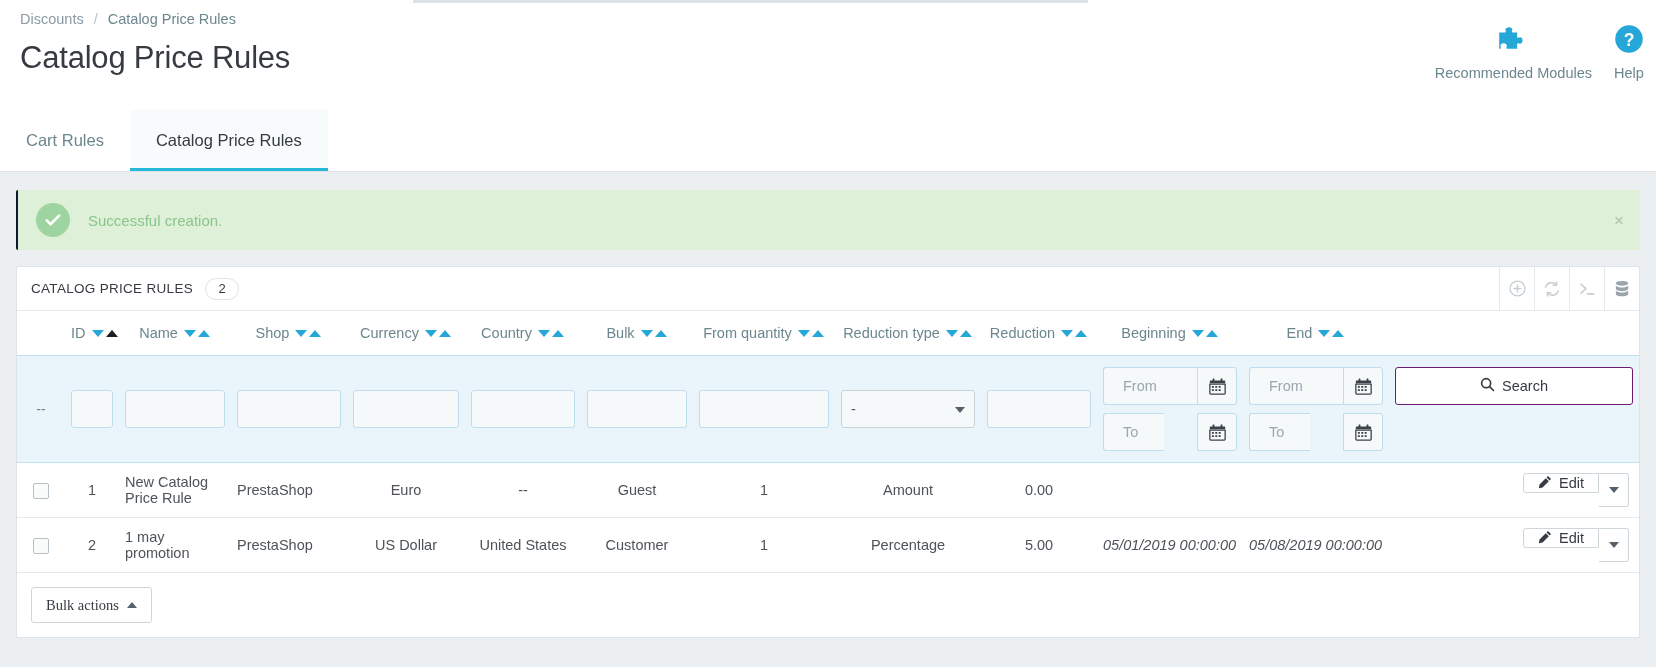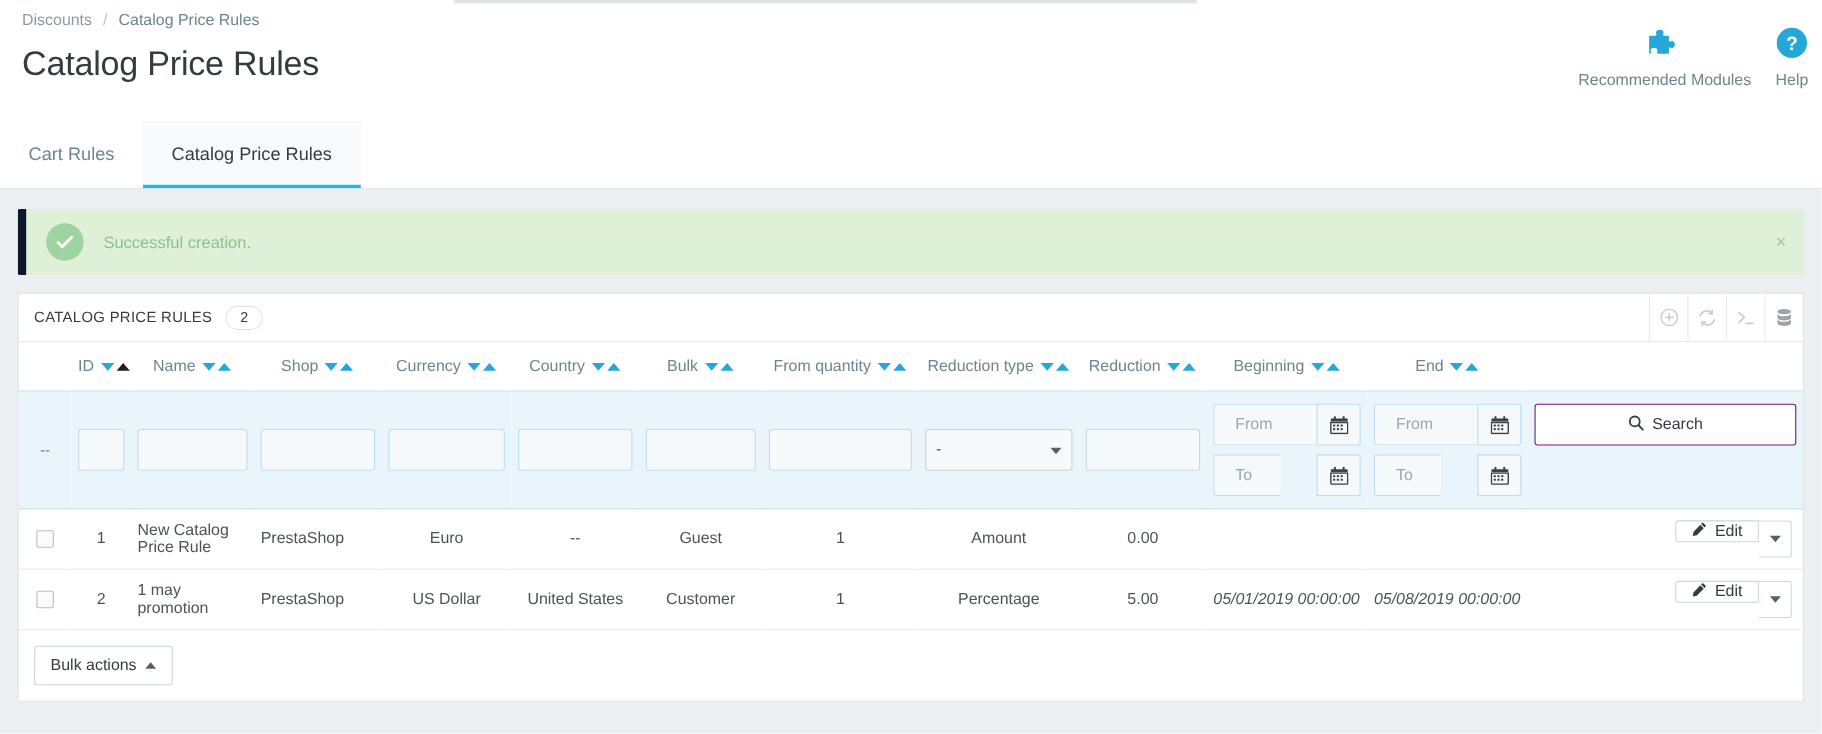--- a/index.html
+++ b/index.html
@@ -32,21 +32,21 @@
   
   .tabs-bar { height:62px; background:#fff; border-bottom:1px solid #dfe3e8; display:flex; align-items:stretch; padding-left:0; }
   .tab { display:flex; align-items:center; padding:0 26px; font-size:16.5px; color:#6c868e; cursor:pointer; position:relative; }
   .tab.active { background:#f8fbfc; color:#363a41; }
   .tab.active:after { content:""; position:absolute; left:0; right:0; bottom:0; height:3px; background:#25b9d7; }
 
   
   .content { background:#eceff1; padding:18px 16px 0 16px; height:calc(667px - 110px - 62px); }
 
   
-  .alert { position:relative; background:#def0d8; border-left:8px solid #0f172a; border-radius:2px;
+  .alert { position:relative; background:#def0d8; border-left:2px solid #0f172a; border-radius:2px;
            height:60px; display:flex; align-items:center; padding-left:18px;text-align:center; }
   .alert .check { width:34px; height:34px; border-radius:50%; background:#9ed4a0; display:flex;
                   align-items:center; justify-content:center; flex:0 0 auto; }
   .alert .alert-text { margin-left:18px; font-size:15px; color:#8bc58c; }
   .alert .alert-close { position:absolute; right:16px; top:50%; transform:translateY(-50%);
                         font-size:17px; color:#a9c3a6; cursor:pointer; line-height:1; }
 
   
   .panel { margin-top:16px; background:#fff; border:1px solid #dfe3e8; border-radius:2px 2px 0 0; }
   .panel-head { height:44px; border-bottom:1px solid #e6eaec; display:flex; align-items:center;
@@ -100,21 +100,21 @@
   .chk { width:16px; height:16px; border:1px solid #b6bfc5; border-radius:2px; background:#fafbfb; display:inline-block; vertical-align:middle; cursor:pointer; }
   .edit-wrap { display:flex; justify-content:flex-end; padding-right:4px; }
   .btn-edit { display:flex; align-items:center; gap:7px; height:20px; padding:0 14px; background:#fff;
               border:1px solid #cdd6db; border-radius:3px 0 0 3px; font-size:14.5px; color:#363a41; cursor:pointer; }
   .btn-edit-caret { width:30px; height:34px; background:#fff; border:1px solid #cdd6db; border-left:none;
                     border-radius:0 3px 3px 0; display:flex; align-items:center; justify-content:center; cursor:pointer; }
   .caret-dn { width:0; height:0; border-left:5px solid transparent; border-right:5px solid transparent; border-top:6px solid #55606a; }
   .caret-up { width:0; height:0; border-left:5px solid transparent; border-right:5px solid transparent; border-bottom:6px solid #55606a; }
 
   
-  .panel-foot { padding:14px; }
+  .panel-foot { padding:14px;font-family:Liberation Serif, serif; }
   .bulk-btn { display:inline-flex; align-items:center; gap:8px; height:36px; padding:0 14px; background:#fff;
               border:1px solid #cdd6db; border-radius:3px; font-size:14.5px; color:#363a41; cursor:pointer; }
 </style>
 </head>
 <body>
 
 <div class="page-head">
   <div class="top-stub"></div>
 
   <div class="breadcrumb">

